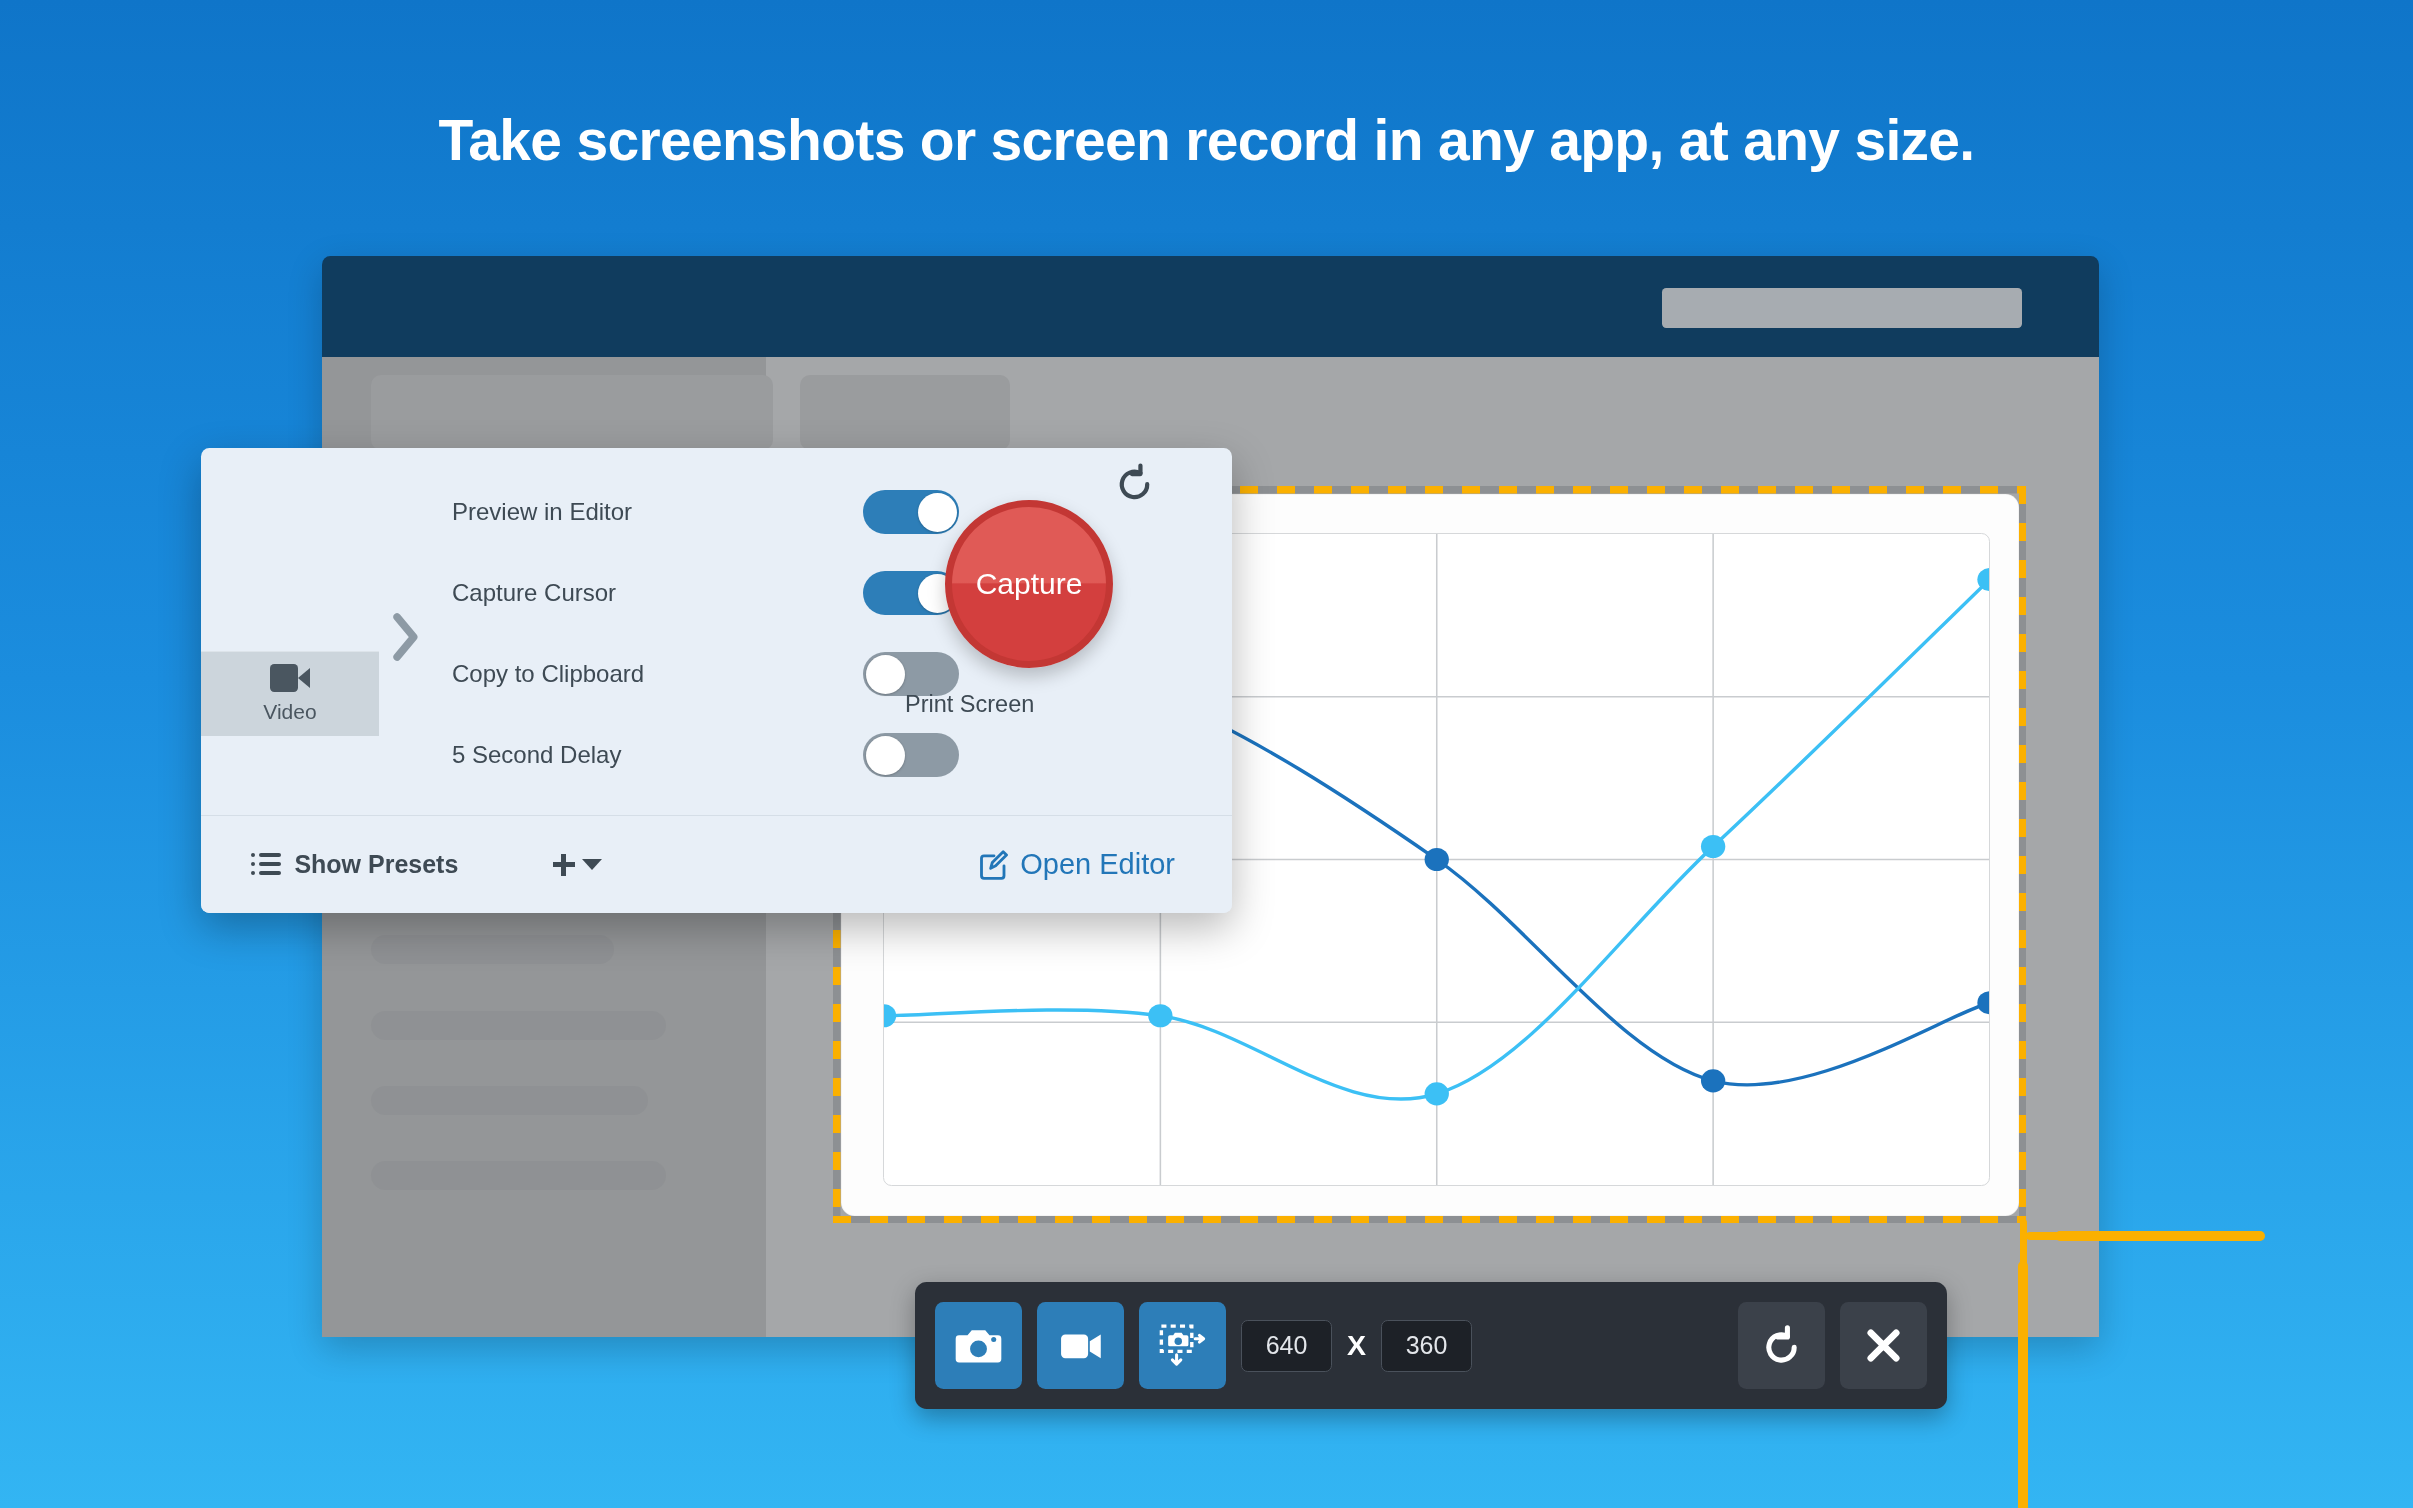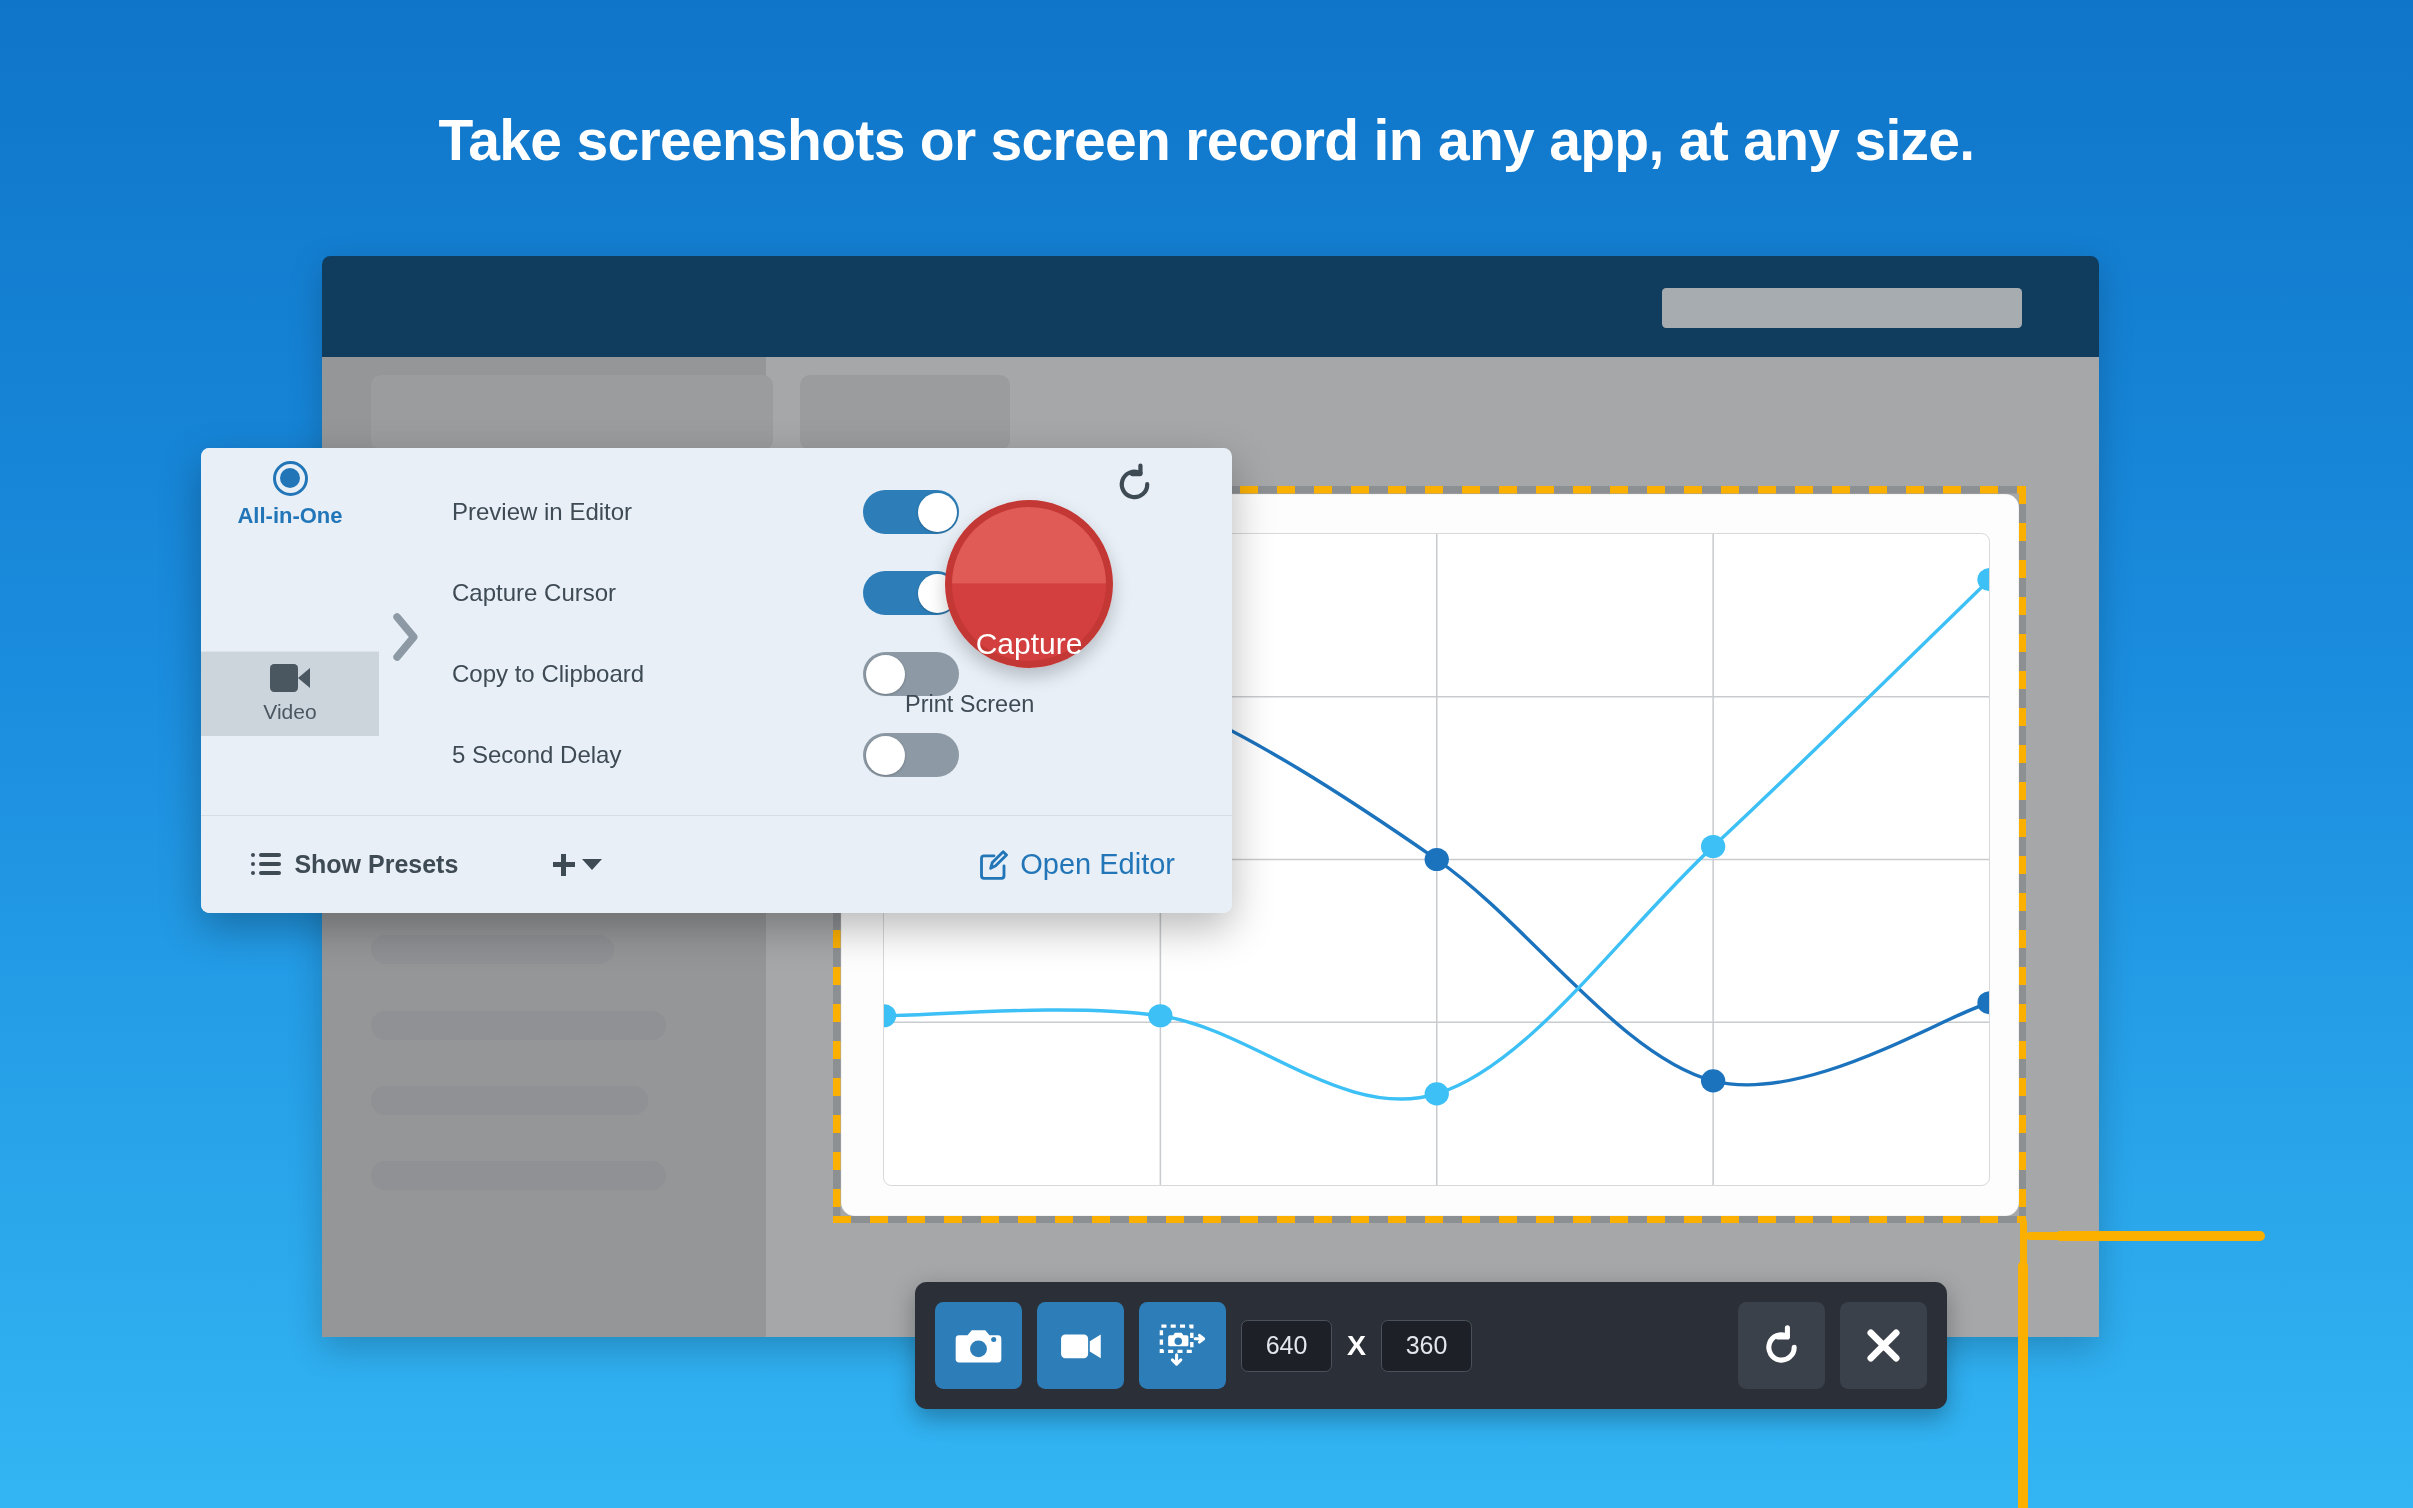--- a/index.html
+++ b/index.html
@@ -155,21 +155,21 @@
   .toggle.off .knob { left:2.5px; }
   #tog-0 { top:42px; } #tog-1 { top:123px; } #tog-2 { top:204px; } #tog-3 { top:285px; }
 
   #capture-area { position:absolute; left:704px; top:0; width:327px; height:367px; }
   #capture-button {
     position:absolute; left:40px; top:52px; width:168px; height:168px;
     border-radius:50%;
     background:linear-gradient(180deg,#e05a56 0%, #e05a56 49%, #d33f3e 50%, #d33f3e 100%);
     border:7.5px solid #c33734;
     box-shadow:0 8.4px 18.4px rgba(0,0,0,0.22);
-    display:flex; align-items:flex-end; justify-content:center;
+    display:flex; align-items:center; justify-content:center;
     cursor:pointer;
   }
   #capture-label { color:#ffffff; font-size:30px; }
   #capture-sub {
     position:absolute; left:0; top:243px; width:248px; 
     font-size:23.5px; color:#3e4a54;
   }
   #reset-icon { position:absolute; left:210px; top:15px; width:39px; height:39px; cursor:pointer; }
   #reset-icon svg { width:100%; height:100%; }
 
@@ -277,26 +277,20 @@
           </g>
       </svg>
     </div>
   </div>
 </div>
 
 <div id="panel">
   <div id="panel-main">
 
     <div id="tabs">
-      <div class="tab" id="tab-allinone">
-        <span class="radio-icon">
-            <i></i>
-          </span>
-        <span class="tab-label">All-in-One</span>
-      </div>
       <div class="tab" id="tab-video">
         <span class="vid-icon">
           <span class="body"></span>
             <span class="tri"></span>
         </span>
         <span class="tab-label">Video</span>
       </div>
     </div>
 
     <div id="chevron">

